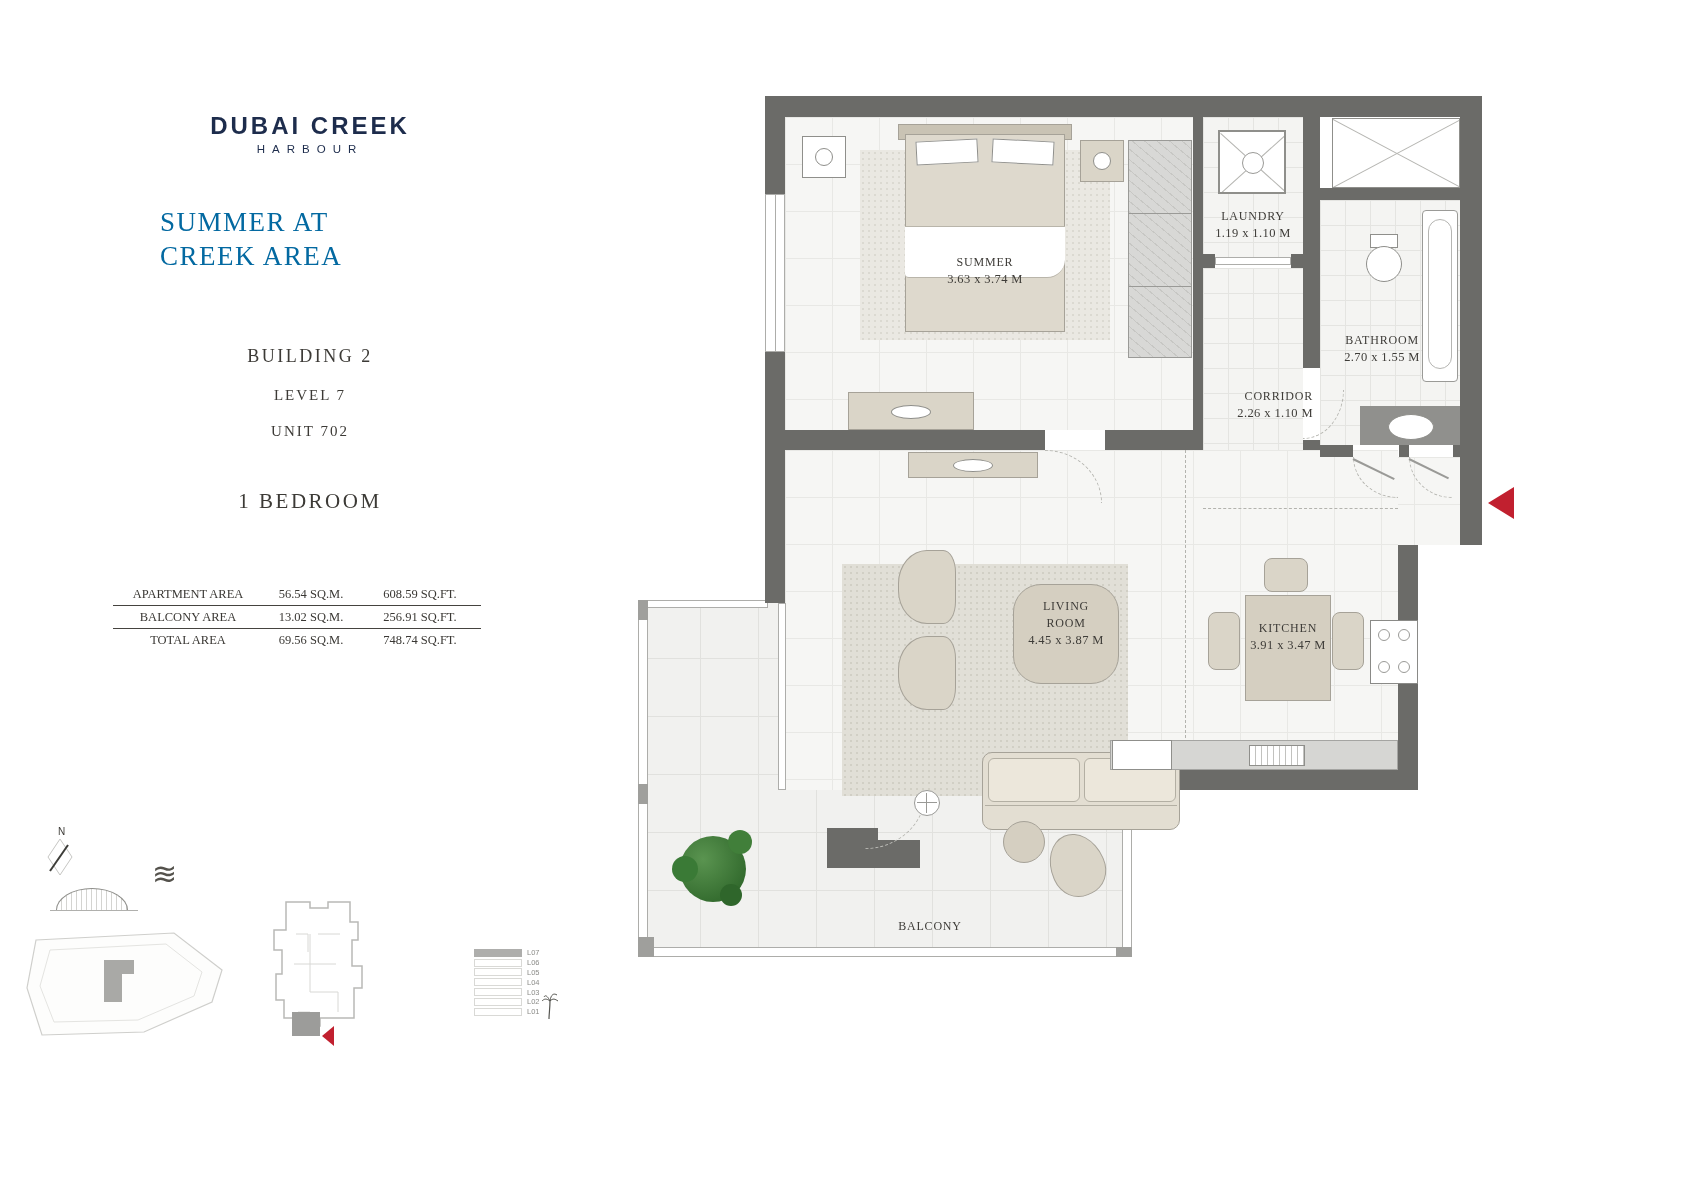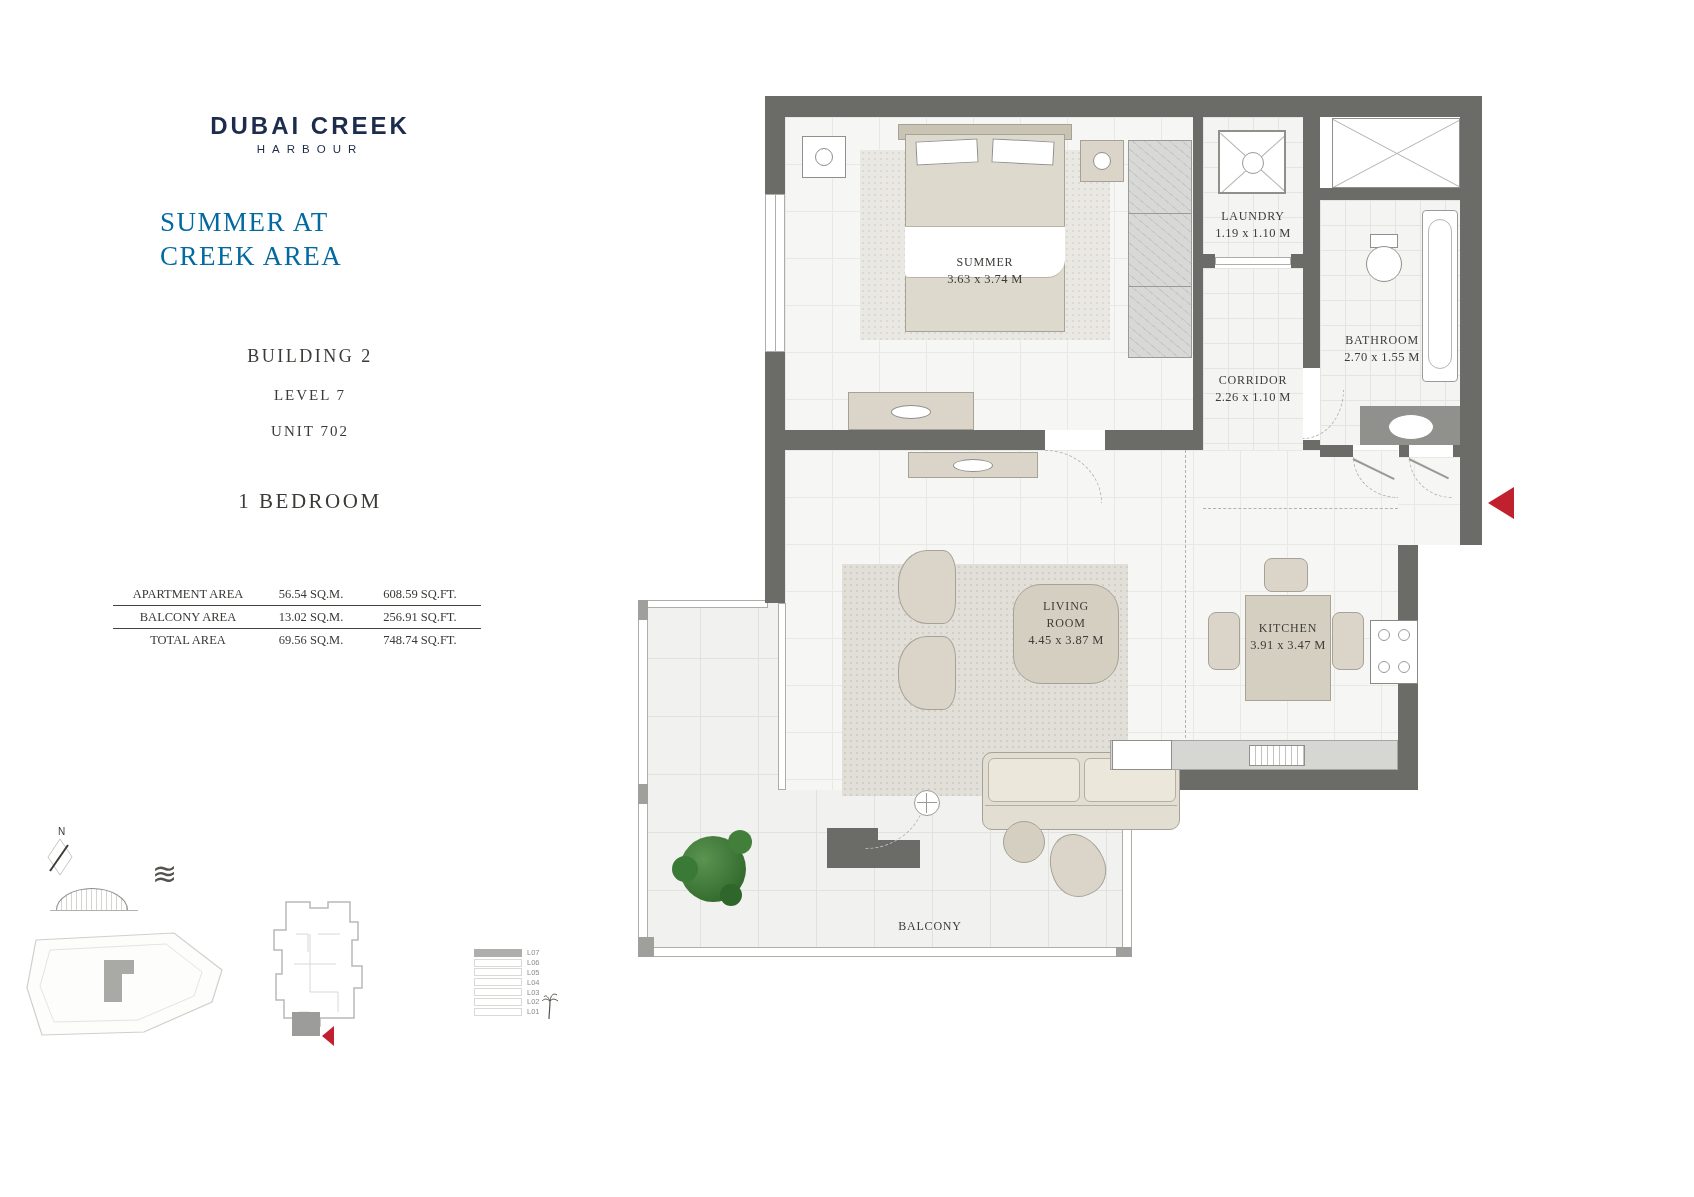--- a/index.html
+++ b/index.html
@@ -180,21 +180,21 @@
   <div class="whitebox" style="left:598px;top:42px;width:68px;height:64px;border-width:2px;overflow:hidden;">
     <div class="xline" style="left:-11px;top:31px;width:90px;transform:rotate(42deg);"></div>
     <div class="xline" style="left:-11px;top:31px;width:90px;transform:rotate(-42deg);"></div>
     <div class="abs" style="left:22px;top:20px;width:22px;height:22px;border:1px solid #9a9a97;border-radius:50%;background:#fff;"></div>
   </div>
   <div class="roomlabel" style="left:583px;top:120px;width:100px;">
     <div class="rn">LAUNDRY</div>
     <div class="rd">1.19 x 1.10 M</div>
   </div>
 
-  <div class="roomlabel" style="left:573px;top:284px;width:120px;">
+  <div class="roomlabel" style="left:573px;top:300px;width:120px;text-align:right;">
     <div class="rn">CORRIDOR</div>
     <div class="rd">2.26 x 1.10 M</div>
   </div>
 
   <div class="whitebox" style="left:802px;top:122px;width:36px;height:172px;border-color:#9a9a97;border-radius:4px;">
     <div class="abs" style="left:5px;top:8px;width:24px;height:150px;border:1px solid #b5b5b2;border-radius:12px;"></div>
   </div>
   <div class="abs" style="left:746px;top:146px;width:36px;height:48px;">
     <div class="whitebox" style="left:4px;top:0;width:28px;height:14px;"></div>
     <div class="whitebox" style="left:0;top:12px;width:36px;height:36px;border-radius:50%;"></div>

